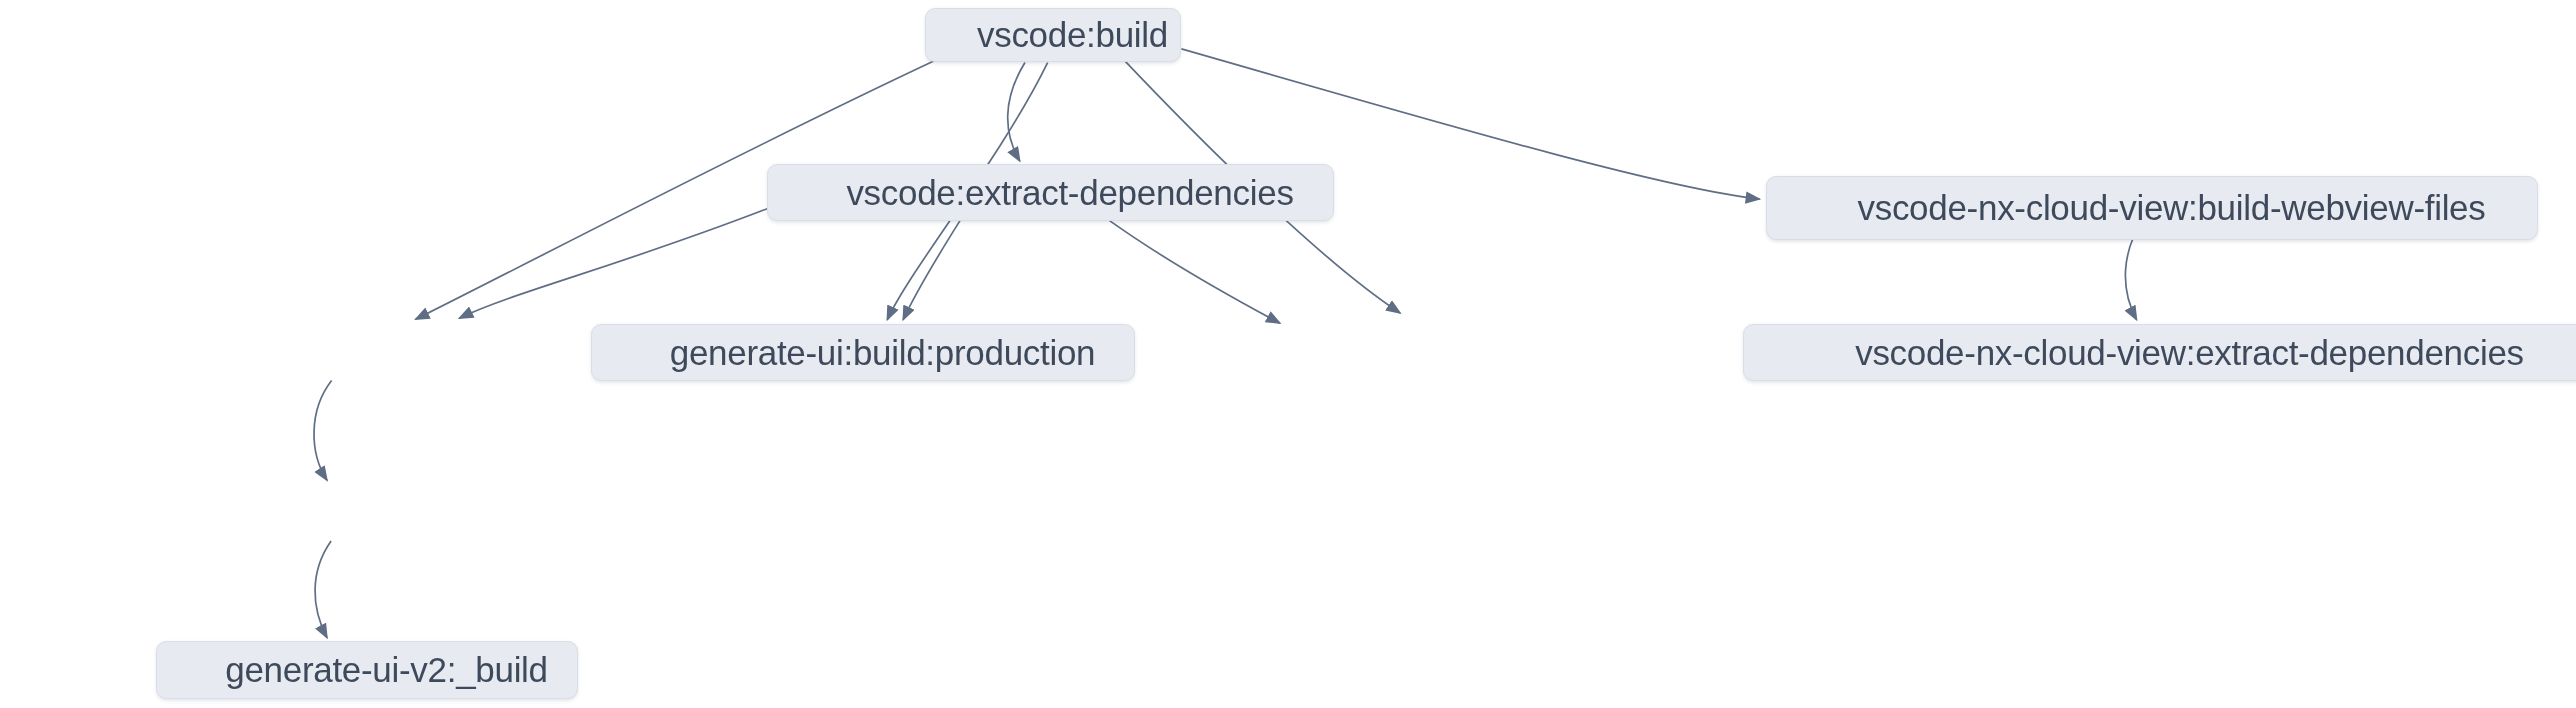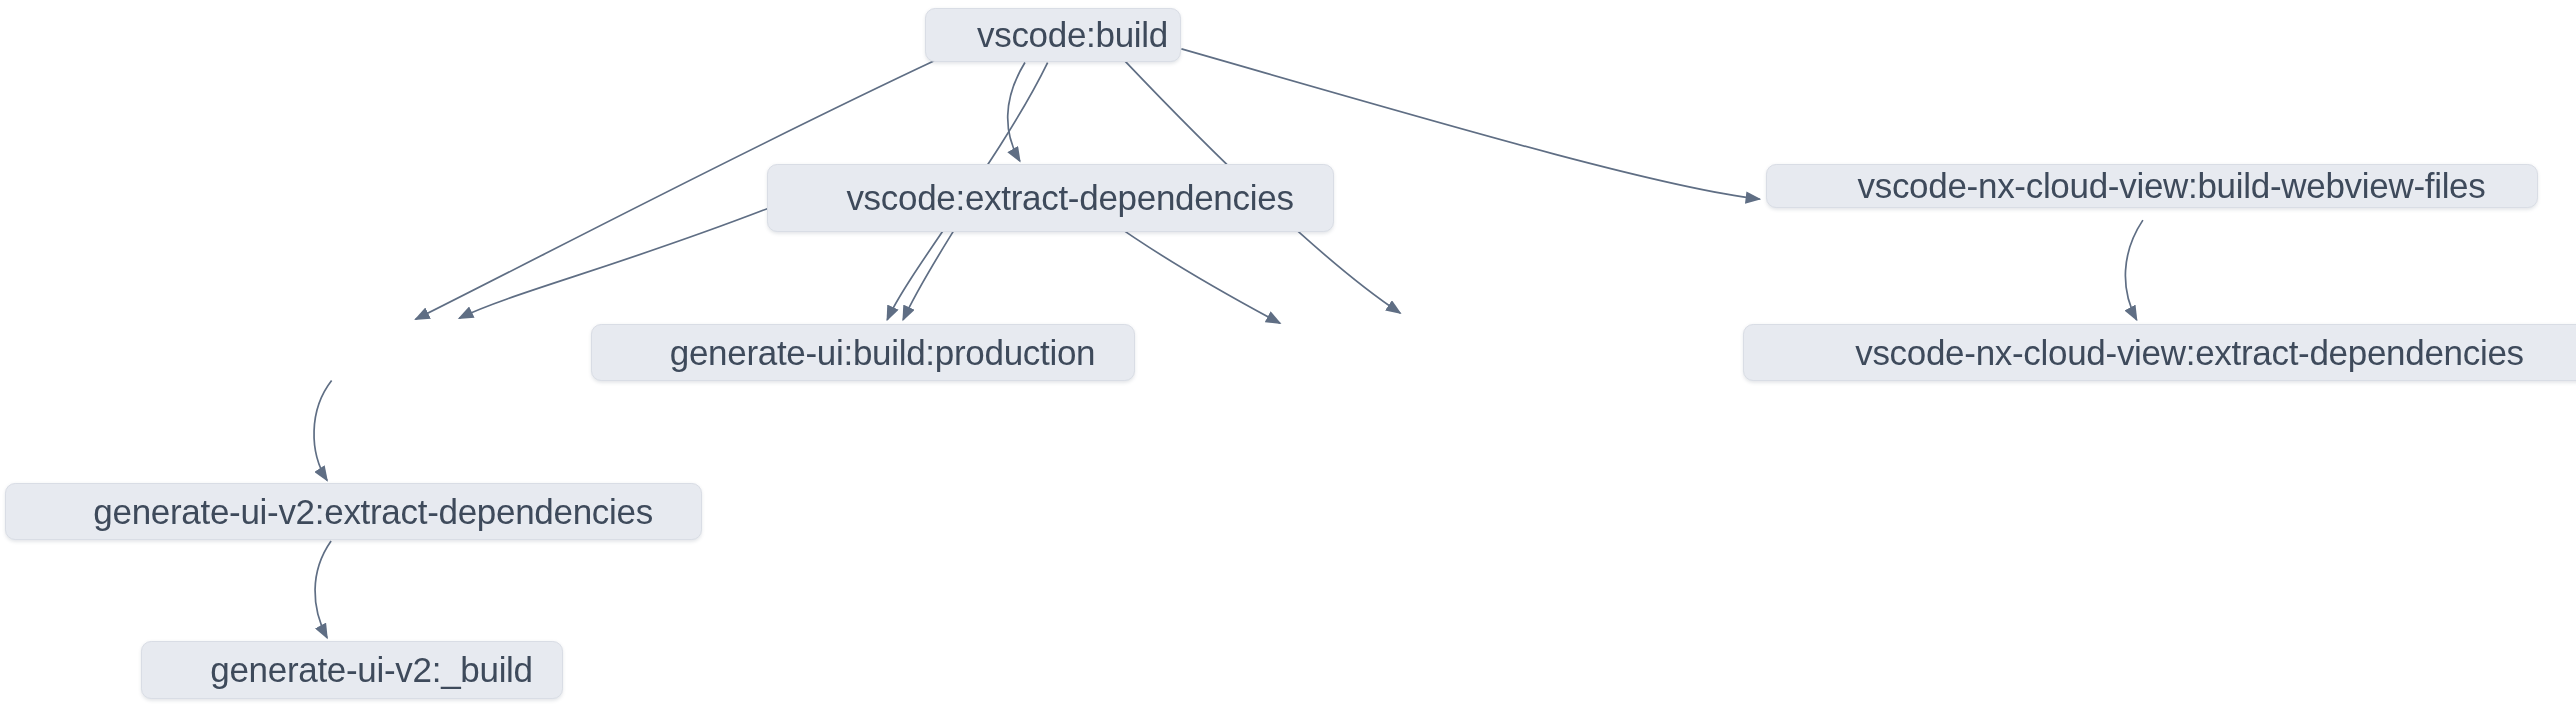--- a/index.html
+++ b/index.html
@@ -55,32 +55,29 @@
       <path d="M 1358 366 C 1090 470, 905 515, 810 561" fill="none" stroke="#5f6e84" stroke-width="3" marker-end="url(#arrowhead)"></path>
       <path d="M 1694 388 C 1655 450, 1618 510, 1593 564" fill="none" stroke="#5f6e84" stroke-width="3" marker-end="url(#arrowhead)"></path>
       <path d="M 1956 388 C 2050 455, 2155 515, 2258 570" fill="none" stroke="#5f6e84" stroke-width="3" marker-end="url(#arrowhead)"></path>
       <path d="M 3780 388 C 3742 445, 3740 510, 3769 564" fill="none" stroke="#5f6e84" stroke-width="3" marker-end="url(#arrowhead)"></path>
       <path d="M 585 671 C 545 722, 545 798, 577 847" fill="none" stroke="#5f6e84" stroke-width="3" marker-end="url(#arrowhead)"></path>
       <path d="M 584 954 C 546 1008, 549 1072, 577 1125" fill="none" stroke="#5f6e84" stroke-width="3" marker-end="url(#arrowhead)"></path>
     </svg>
     <div class="task-node" style="left: 925px; top: 8px; width: 256px; height: 54px;">
       <span>vscode:build</span>
     </div>
-    <div class="task-node" style="left: 767px; top: 164px; width: 567px; height: 68px;">
+    <div class="task-node" style="left: 767px; top: 164px; width: 567px; height: 57px;">
       <span>vscode:extract-dependencies</span>
     </div>
-    <div class="task-node" style="left: 1766px; top: 164px; width: 772px; height: 44px; align-items: center;">
+    <div class="task-node" style="left: 1766px; top: 176px; width: 772px; height: 64px; align-items: center;">
       <span>vscode-nx-cloud-view:build-webview-files</span>
     </div>
     <div class="task-node" style="left: 591px; top: 324px; width: 544px; height: 57px;">
       <span>generate-ui:build:production</span>
     </div>
     <div class="task-node" style="left: 1743px; top: 324px; width: 854px; height: 57px;">
       <span>vscode-nx-cloud-view:extract-dependencies</span>
     </div>
-    <div class="task-node" style="left: 5.1px; top: 483px; width: 697px; height: 57px;">
-      <span>generate-ui-v2:extract-dependencies</span>
-    </div>
-    <div class="task-node" style="left: 141px; top: 641px; width: 422px; height: 58px;">
+    <div class="task-node" style="left: 156px; top: 641px; width: 422px; height: 58px;">
       <span>generate-ui-v2:_build</span>
     </div>
   </div>
 
 
 </body></html>

